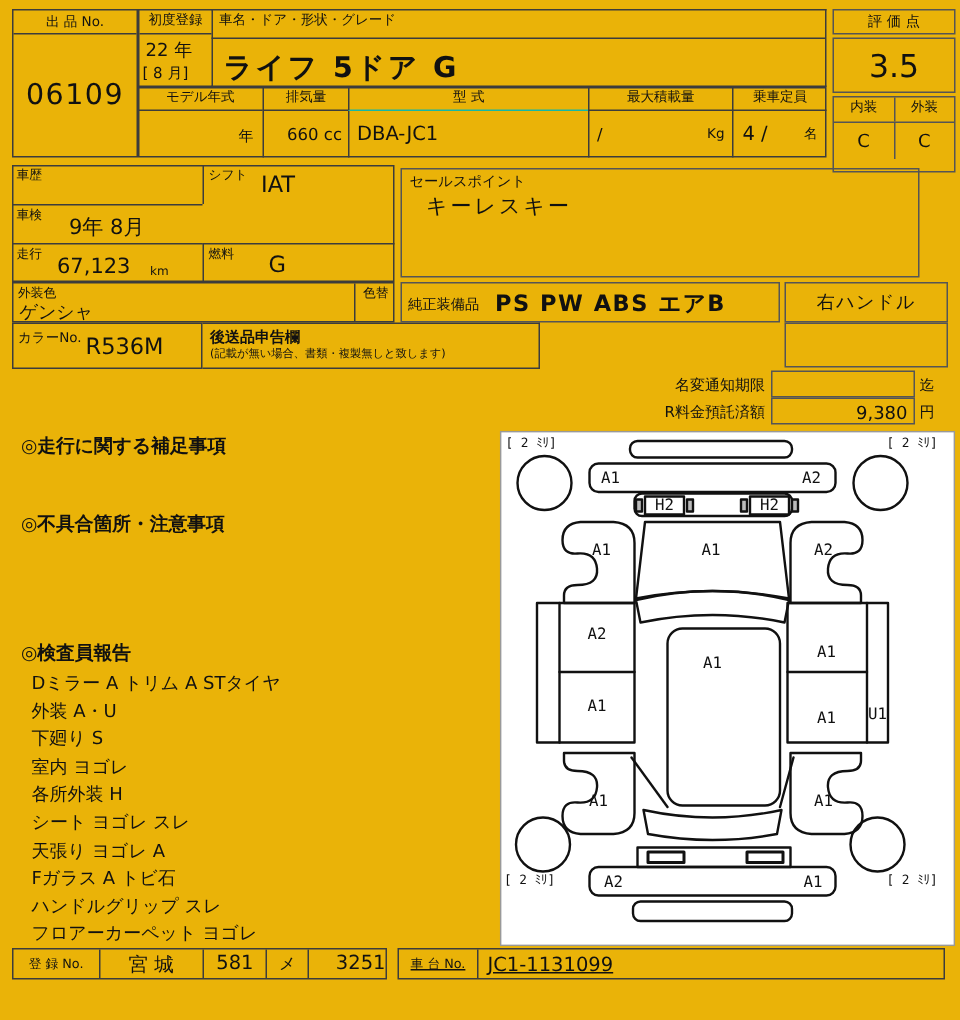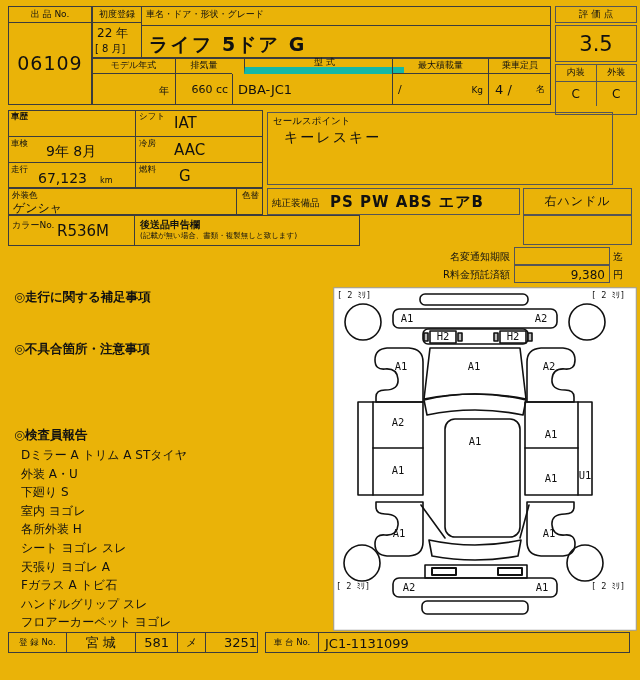--- a/index.html
+++ b/index.html
@@ -37,21 +37,21 @@
 
   <div class="abs box" style="left:141px;top:6px;width:410px;height:52px;border-left:none;" data-name="car-name-box">
     <div class="lbl" style="height:15px;border-bottom:1.5px solid #3c3c3c;padding:3px 0 0 5px;" data-name="car-name-label">車名・ドア・形状・グレード</div>
     <div class="nowrap" style="padding:6px 0 0 8px;font-size:19px;font-weight:600;letter-spacing:2px;" data-name="car-name-value">ライフ 5ドア  G</div>
   </div>
 
   <div class="abs box" style="left:92px;top:58px;width:459px;height:47px;" data-name="spec-row"></div>
 
   <div class="cell ctr lbl" style="left:92px;top:58px;width:83px;height:16px;border-bottom:1px solid #3c3c3c;" data-name="model-year-label">モデル年式</div>
   <div class="cell ctr lbl" style="left:175px;top:58px;width:57px;height:16px;border-left:1px solid #3c3c3c;border-bottom:1px solid #3c3c3c;" data-name="displacement-label">排気量</div>
-  <div class="cell ctr lbl" style="left:244px;top:58px;width:160px;height:16px;border-left:1px solid #3c3c3c;border-bottom:7px solid #14b8a6;" data-name="model-code-label">型  式</div>
+  <div class="cell ctr lbl" style="left:232px;top:58px;width:160px;height:16px;border-left:1px solid #3c3c3c;border-bottom:1px solid #14b8a6;" data-name="model-code-label">型  式</div>
   <div class="cell ctr lbl" style="left:392px;top:58px;width:96px;height:16px;border-left:1px solid #3c3c3c;border-bottom:1px solid #3c3c3c;" data-name="max-load-label">最大積載量</div>
   <div class="cell ctr lbl" style="left:488px;top:58px;width:63px;height:16px;border-left:1px solid #3c3c3c;border-bottom:1px solid #3c3c3c;" data-name="capacity-label">乗車定員</div>
 
   <div class="cell" style="left:92px;top:74px;width:83px;height:31px;font-size:10px;text-align:right;padding:10px 6px 0 0;" data-name="model-year-value">年</div>
   <div class="cell" style="left:175px;top:74px;width:57px;height:31px;border-left:1px solid #3c3c3c;font-size:11px;text-align:right;padding:9px 4px 0 0;" data-name="displacement-value">660 cc</div>
   <div class="cell" style="left:232px;top:74px;width:160px;height:31px;border-left:1px solid #3c3c3c;font-size:13px;padding:8px 0 0 5px;" data-name="model-code-value">DBA-JC1</div>
   <div class="cell" style="left:392px;top:74px;width:96px;height:31px;border-left:1px solid #3c3c3c;display:flex;justify-content:space-between;align-items:center;padding:0 5px;" data-name="max-load-value">
     <span style="font-size:11px;" data-name="max-load-slash">/</span>
     <span style="font-size:9px;" data-name="max-load-unit">Kg</span>
   </div>
@@ -67,35 +67,31 @@
       <div class="ctr lbl" style="width:50%;border-right:1px solid #555;" data-name="interior-label">内装</div>
       <div class="ctr lbl" style="width:50%;" data-name="exterior-label">外装</div>
     </div>
     <div style="display:flex;height:24px;">
       <div class="ctr" style="width:50%;border-right:1px solid #555;font-size:12px;" data-name="interior-grade">C</div>
       <div class="ctr" style="width:50%;font-size:12px;" data-name="exterior-grade">C</div>
     </div>
   </div>
 
   <div class="abs box" style="left:8px;top:110px;width:255px;height:78px;" data-name="info-table"></div>
-  <div class="cell" style="left:8px;top:110px;width:127px;height:26px;font-weight:bold;" data-name="history-cell">
+  <div class="cell" style="left:8px;top:110px;width:127px;height:26px;" data-name="history-cell">
     <span class="tag" data-name="history-label">車歴</span>
     <span style="position:absolute;left:45px;top:6px;font-size:13px;" data-name="history-value"></span>
   </div>
   <div class="cell" style="left:135px;top:110px;width:128px;height:26px;border-left:1.5px solid #3c3c3c;" data-name="shift-cell">
     <span class="tag" data-name="shift-label">シフト</span>
     <span style="position:absolute;left:38px;top:4px;font-size:15px;" data-name="shift-value">IAT</span>
   </div>
   <div class="cell" style="left:8px;top:136px;width:127px;height:26px;border-top:1px solid #3c3c3c;" data-name="shaken-cell">
     <span class="tag" data-name="shaken-label">車検</span>
     <span style="position:absolute;left:38px;top:6px;font-size:14px;white-space:nowrap;" data-name="shaken-value">9年  8月</span>
-  </div>
-  <div class="cell" style="left:135px;top:136px;width:128px;height:26px;border-top:1px solid #3c3c3c;border-left:1.5px solid #3c3c3c;" data-name="ac-cell">
-    <span class="tag" data-name="ac-label">冷房</span>
-    <span style="position:absolute;left:38px;top:4px;font-size:15px;" data-name="ac-value">AAC</span>
   </div>
   <div class="cell" style="left:8px;top:162px;width:127px;height:26px;border-top:1px solid #3c3c3c;" data-name="mileage-cell">
     <span class="tag" data-name="mileage-label">走行</span>
     <span style="position:absolute;left:30px;top:7px;font-size:14px;" data-name="mileage-value">67,123</span>
     <span style="position:absolute;left:92px;top:13px;font-size:8px;" data-name="mileage-unit">km</span>
   </div>
   <div class="cell" style="left:135px;top:162px;width:128px;height:26px;border-top:1px solid #3c3c3c;border-left:1.5px solid #3c3c3c;" data-name="fuel-cell">
     <span class="tag" data-name="fuel-label">燃料</span>
     <span style="position:absolute;left:43px;top:4px;font-size:15px;" data-name="fuel-value">G</span>
   </div>
@@ -224,18 +220,18 @@
     </g>
   </svg>
 
   <div class="abs box" style="left:8px;top:632px;width:250px;height:21px;display:flex;" data-name="registration-table">
     <div class="ctr" style="width:60px;font-size:8.5px;border-right:1px solid #3c3c3c;" data-name="registration-label">登 録 No.</div>
     <div class="ctr" style="width:72px;font-size:13px;border-right:1px solid #3c3c3c;" data-name="registration-area">宮  城</div>
     <div class="ctr" style="width:44px;font-size:13px;border-right:1px solid #3c3c3c;" data-name="registration-class">581</div>
     <div class="ctr" style="width:28px;font-size:11px;border-right:1px solid #3c3c3c;" data-name="registration-kana">メ</div>
     <div class="ctr" style="flex:1;font-size:13px;margin-left:18px;" data-name="registration-number">3251</div>
   </div>
-  <div class="abs box" style="left:265px;top:632px;width:365px;height:21px;display:flex;" data-name="chassis-table">
+  <div class="abs box" style="left:265px;top:632px;width:365px;height:21px;display:flex;text-decoration:underline;" data-name="chassis-table">
     <div class="ctr" style="width:52px;font-size:8.5px;border-right:1px solid #3c3c3c;" data-name="chassis-label">車 台 No.</div>
     <div style="flex:1;font-size:13px;padding:3px 0 0 6px;" data-name="chassis-value">JC1-1131099</div>
   </div>
 
 </div>
 
 </body></html>

